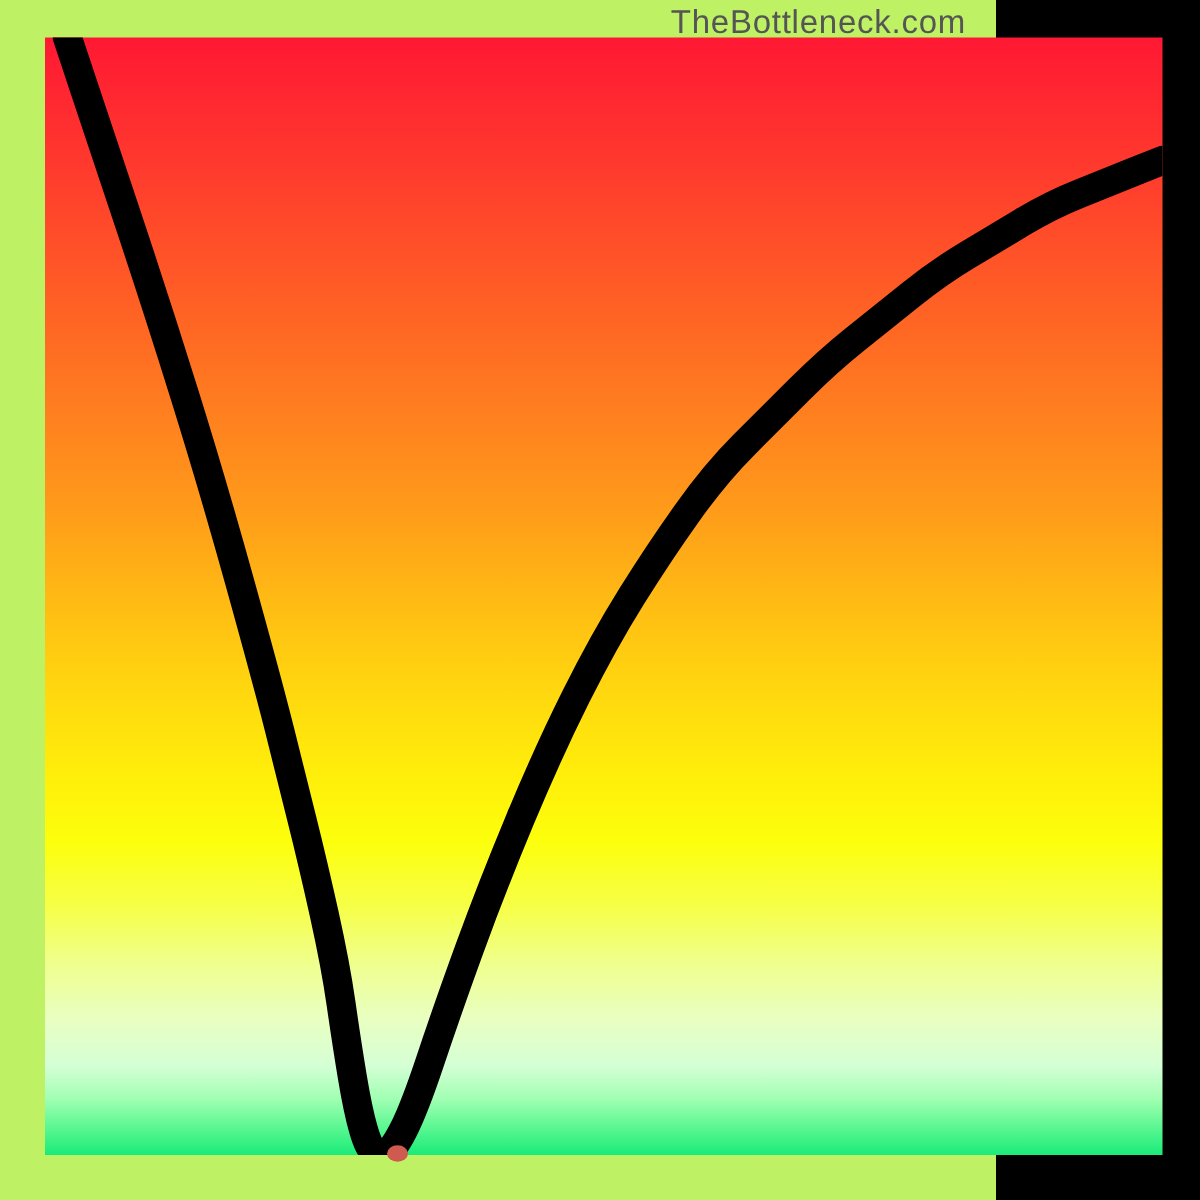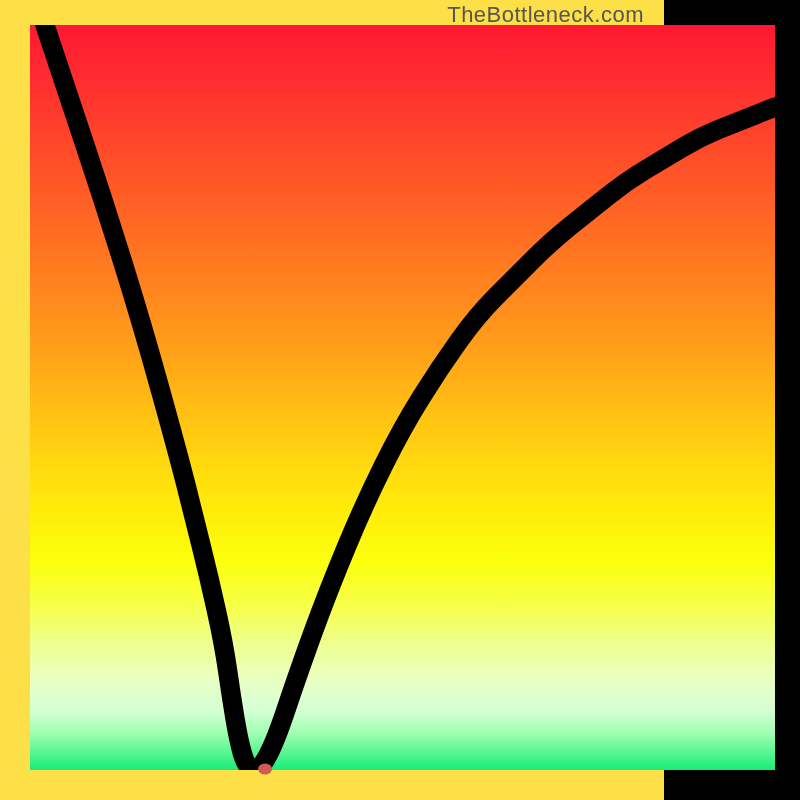--- a/index.html
+++ b/index.html
@@ -8,21 +8,21 @@
     width: 800px;
     height: 800px;
     background: #000;
     overflow: hidden;
     font-family: Arial, Helvetica, sans-serif;
   }
   .frame {
     position: relative;
     width: 664px;
     height: 800px;
-    background: #fde047;
+    background: #bef264;
   }
   .watermark {
     position: absolute;
     top: 2px;
     right: 20px;
     color: #555;
     font-size: 22px;
     font-weight: 500;
     letter-spacing: 0.5px;
     z-index: 5;

